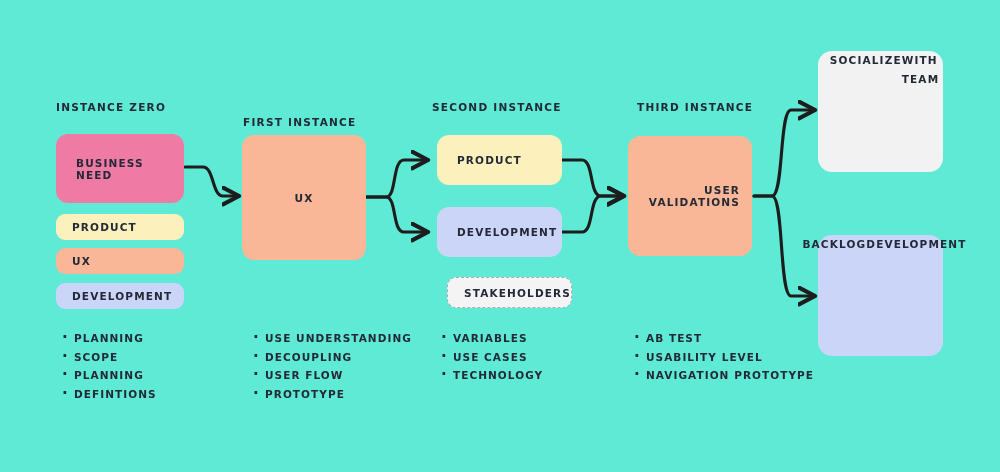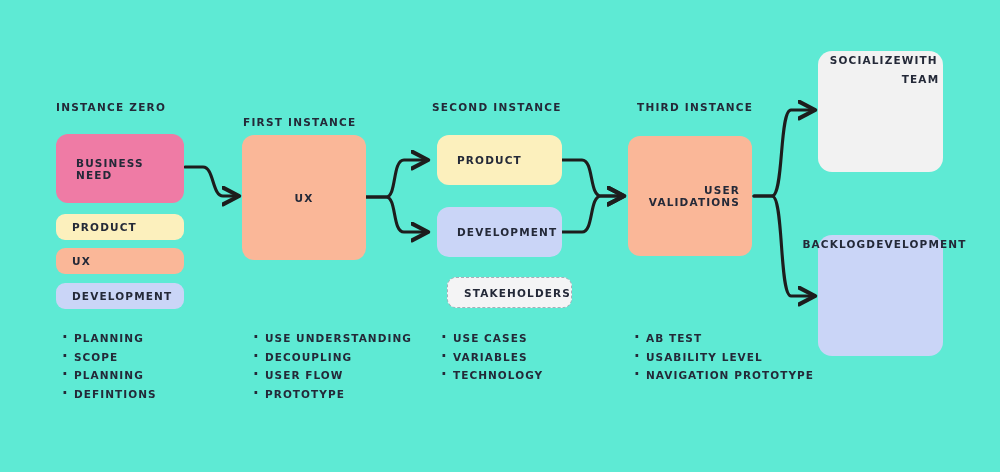--- a/index.html
+++ b/index.html
@@ -165,22 +165,22 @@
     <li>USER FLOW</li>
     <li>PROTOTYPE</li>
   </ul>
 
   <div class="node" style="left:437px; top:135px; width:125px; height:50px; background:#fcf0bd;">PRODUCT</div>
   <div class="node" style="left:437px; top:207px; width:125px; height:50px; background:#cad5f7;">DEVELOPMENT</div>
 
   <div class="dashed-node" style="left:447px; top:277px; width:125px; height:31px;padding-left:16px;">STAKEHOLDERS</div>
 
   <ul class="bullet-list" style="left:441px; top:329px;">
+    <li>VARIABLES</li>
     <li>USE CASES</li>
-    <li>VARIABLES</li>
     <li>TECHNOLOGY</li>
   </ul>
 
   <div class="node center-text" style="left:628px; top:136px; width:124px; height:120px; background:#fab798;text-align:right;">USER VALIDATIONS</div>
 
   <ul class="bullet-list" style="left:634px; top:329px;">
     <li>AB TEST</li>
     <li>USABILITY LEVEL</li>
     <li>NAVIGATION PROTOTYPE</li>
   </ul>

